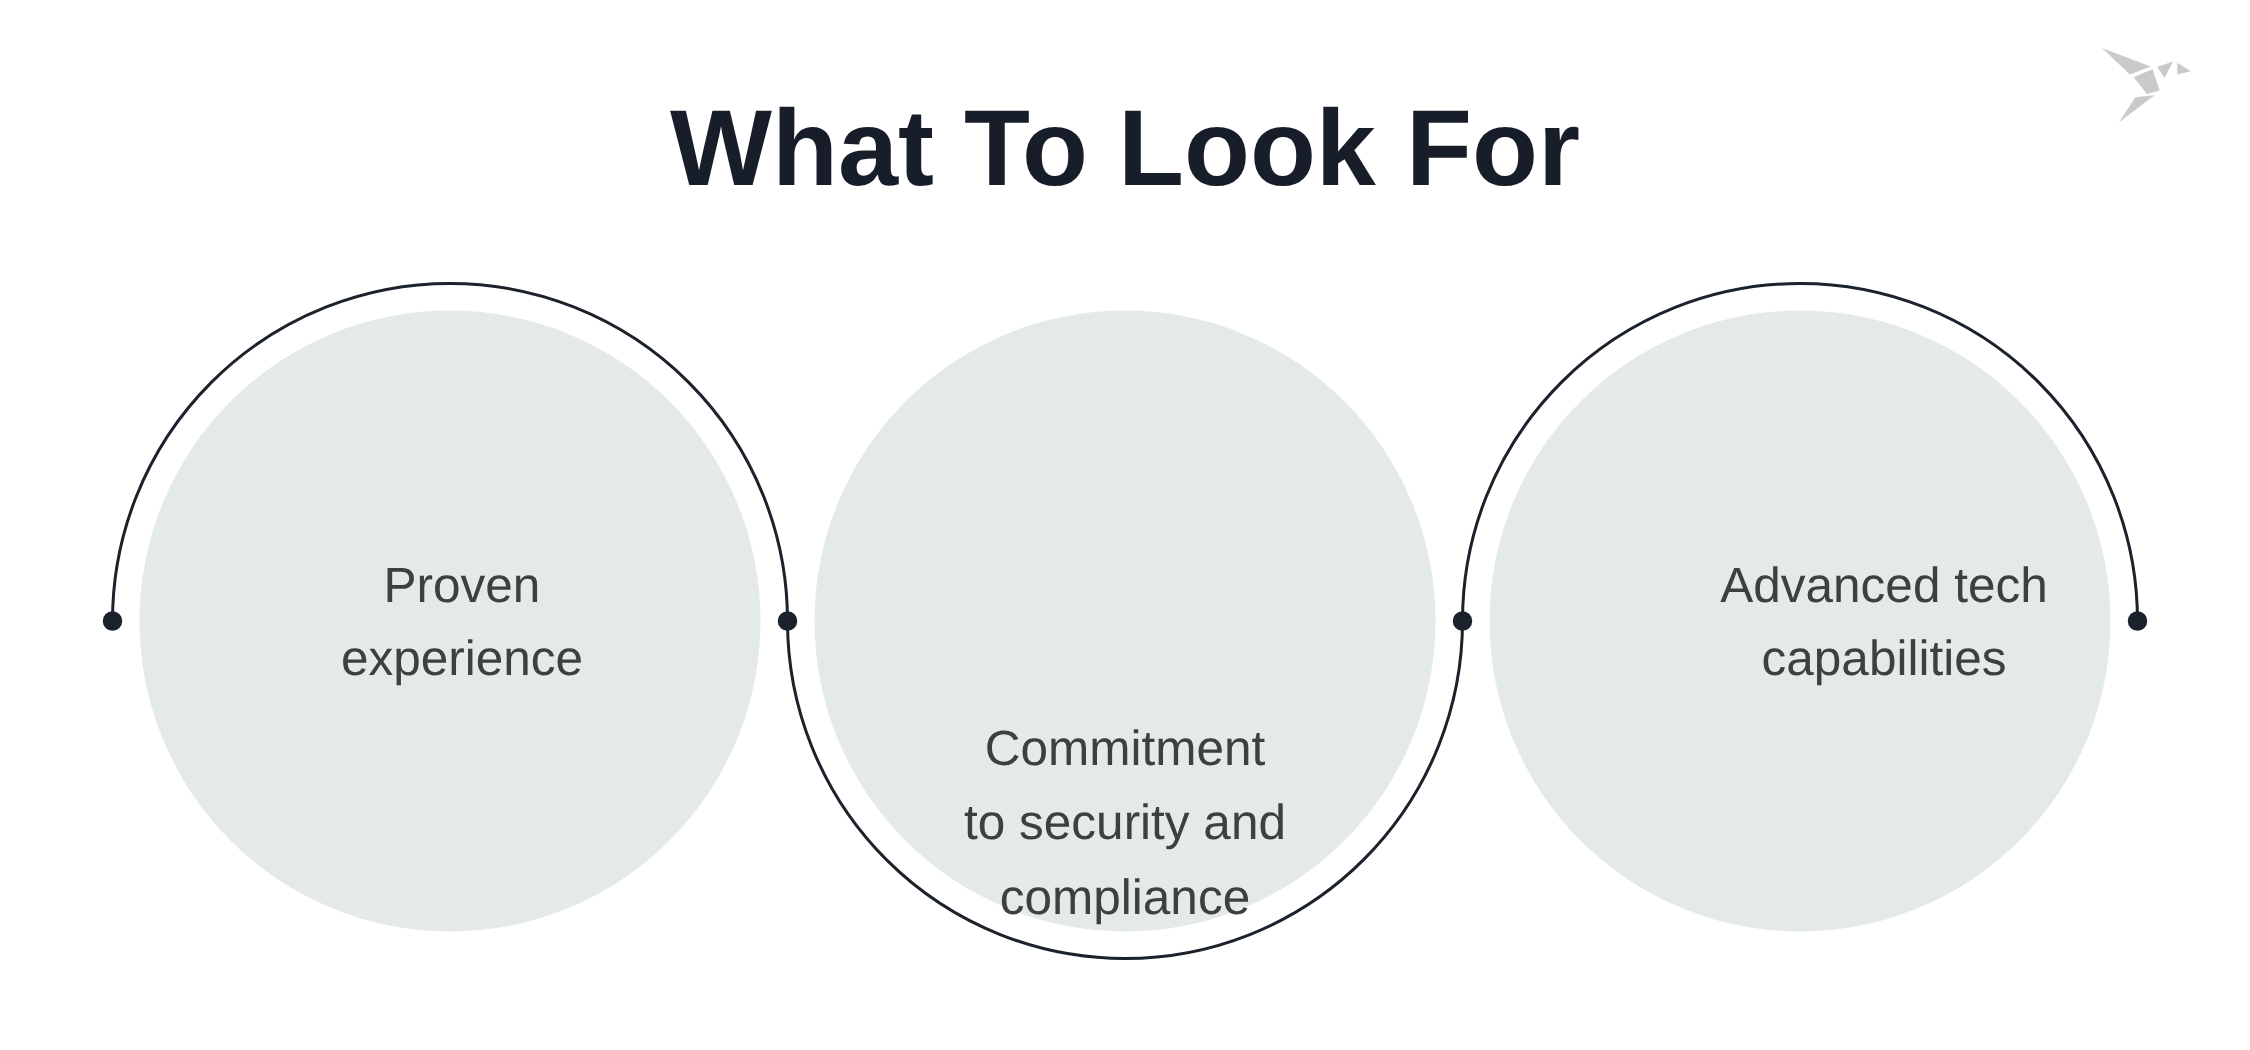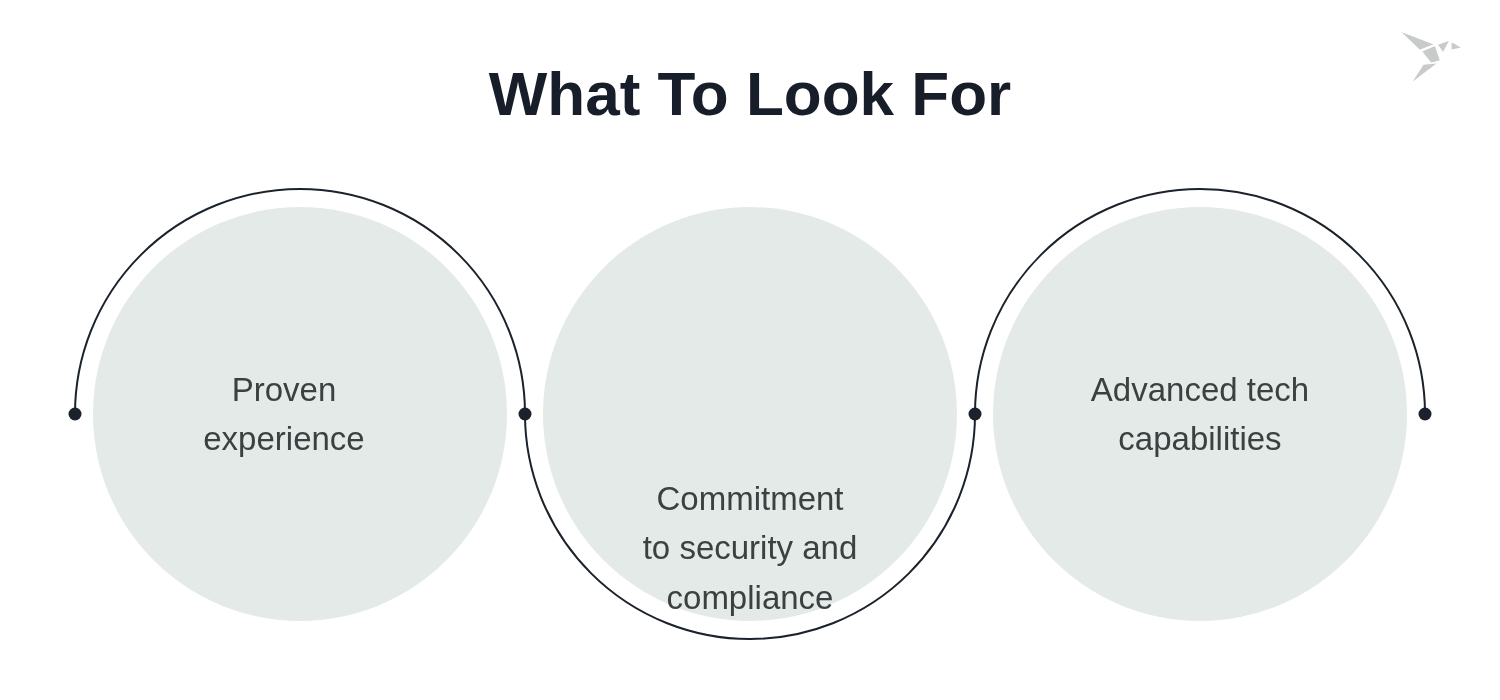--- a/index.html
+++ b/index.html
@@ -21,21 +21,21 @@
     position: relative;
     width: 1500px; height: 700px;
     background: var(--bg);
   }
   .title {
     position: absolute;
     top: 58px; left: 0;
     width: 100%;
     text-align: center;
     font-family: "Liberation Sans", sans-serif;
-    font-size: 62px;
+    font-size: 72px;
     font-weight: 800;
     letter-spacing: 0px;
     color: var(--title-color);
   }
   .logo {
     position: absolute;
     top: 27px; right: 30px;
     width: 78px; height: 65px;
     color: var(--logo-color);
   }
@@ -53,23 +53,23 @@
   .connector-dot { fill: var(--connector); }
   .bubble {
     position: absolute;
     top: 206px;
     width: 416px; height: 416px;
     display: flex;
     align-items: center;
     justify-content: center;
     text-align: center;
   }
-  .bubble-1 { left: 76px; }
+  .bubble-1 { left: 100px; }
   .bubble-2 { left: 542px; align-items: flex-end; }
-  .bubble-3 { left: 992px; }
+  .bubble-3 { left: 1048px; }
   .bubble-label {
     font-family: "Liberation Sans", sans-serif;
     font-size: 33px;
     font-weight: 400;
     line-height: 1.5;
     color: var(--circle-text);
     white-space: pre-line;
   }
 </style>
 </head>

